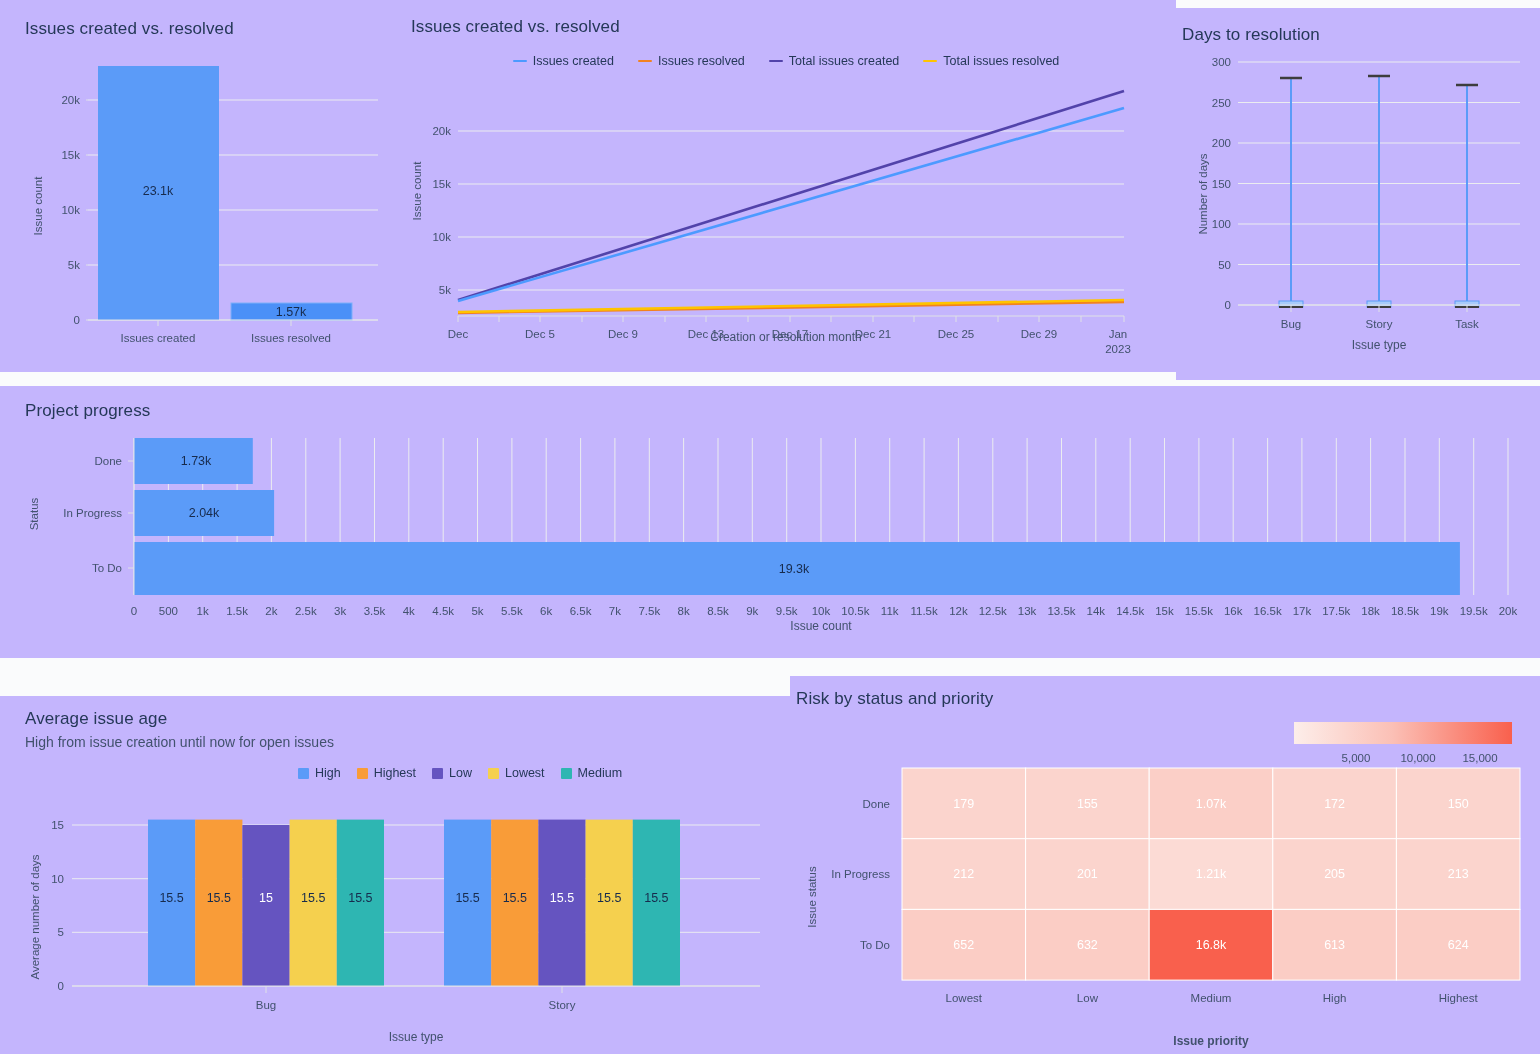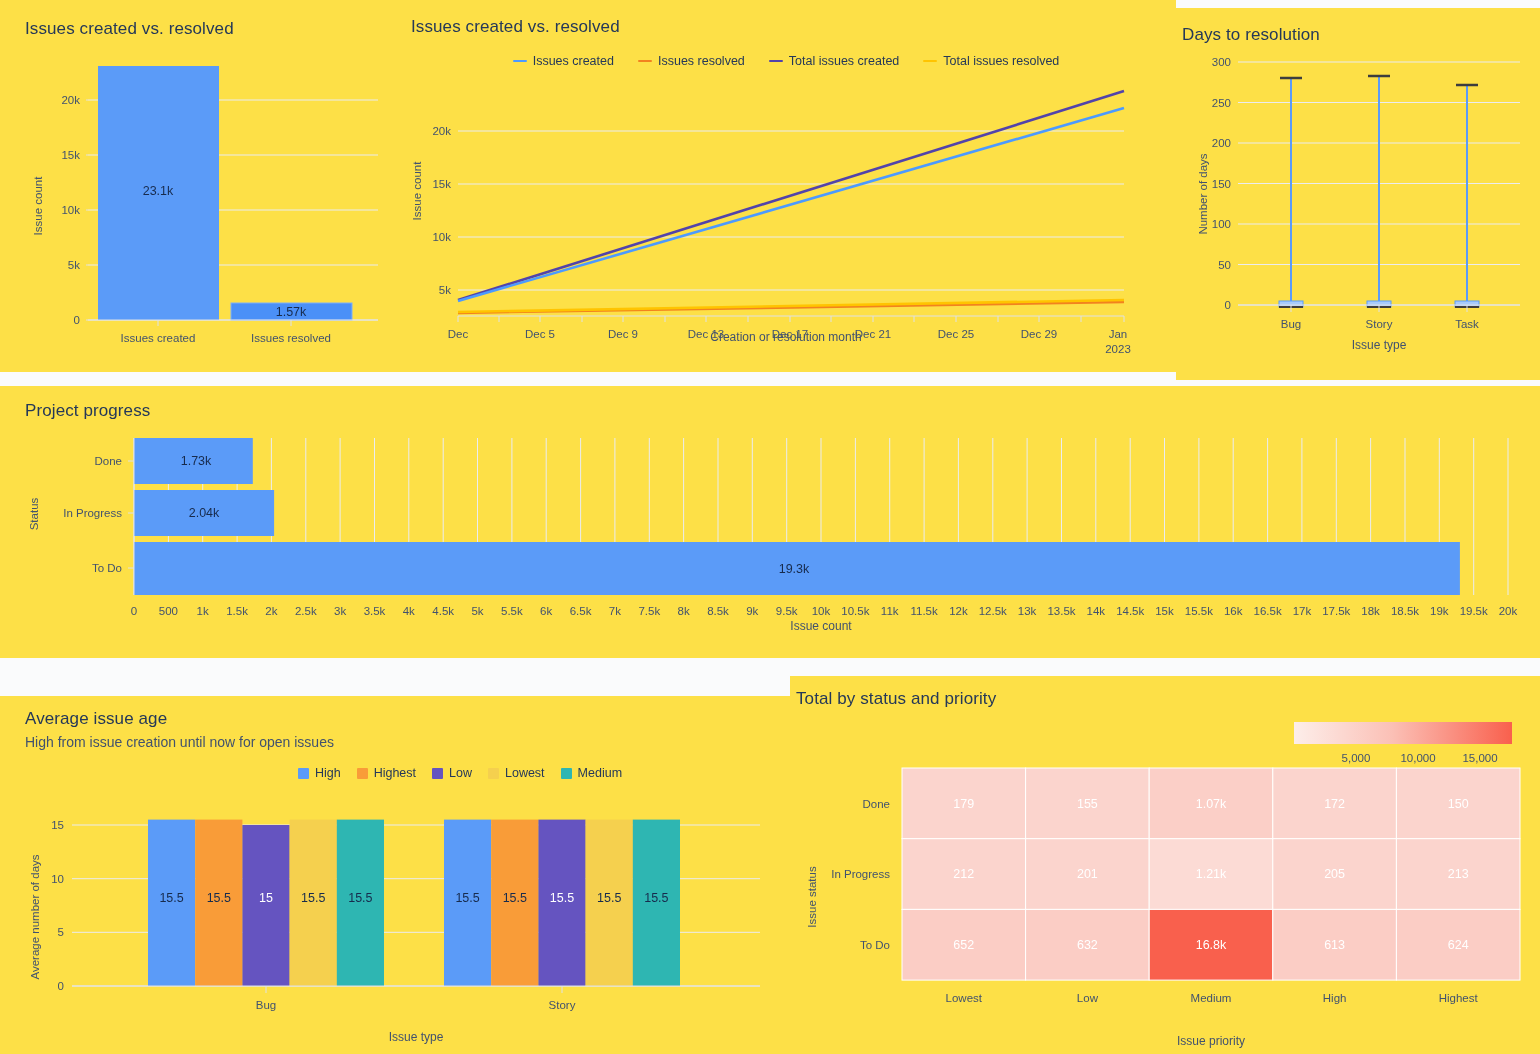--- a/index.html
+++ b/index.html
@@ -6,21 +6,21 @@
   html, body {
     margin: 0; padding: 0;
     width: 1540px; height: 1054px;
     background: #fafbfc;
     font-family: "Liberation Sans", sans-serif;
     color: #253858;
     overflow: hidden;
   }
   .page { position: relative; width: 1540px; height: 1054px; background: #fafbfc; }
 
-  .panel { position: absolute; background: #fde047; }
+  .panel { position: absolute; background: #c4b5fd; }
   .title {
     font-size: 17px; font-weight: 400; color: #253858;
     letter-spacing: .1px; line-height: 22px;
   }
   .subtitle { font-size: 14px; color: #42526e; line-height: 20px; }
   .axis-title { font-size: 12px; fill: #42526e; color: #42526e; }
   .tick { font-size: 11.5px; fill: #42526e; color: #42526e; }
   .legend-row { display: flex; align-items: center; gap: 20px; font-size: 12.5px; color: #253858; }
   .legend-item { display: flex; align-items: center; gap: 6px; white-space: nowrap; }
   .legend-line { width: 14px; height: 2px; border-radius: 1px; }
@@ -402,21 +402,21 @@
         <line x1="562" y1="192" x2="562" y2="199"></line>
       </g>
       <text class="tick" x="266" y="215" text-anchor="middle">Bug</text>
       <text class="tick" x="562" y="215" text-anchor="middle">Story</text>
     </svg>
 
     <div class="axis-title" style="position:absolute;left:72px;top:334px;width:688px;text-align:center;">Issue type</div>
   </div>
 
   <div class="panel" style="left:790px;top:676px;width:750px;height:378px;">
-    <div class="title" style="position:absolute;left:6px;top:12px;">Total by status and priority</div>
+    <div class="title" style="position:absolute;left:6px;top:12px;">Risk by status and priority</div>
 
     <svg width="250" height="50" style="position:absolute;left:498px;top:42px;">
       <defs>
         <linearGradient id="heatgrad" x1="0" y1="0" x2="1" y2="0">
           <stop offset="0%" stop-color="#fdeeea"></stop>
           <stop offset="45%" stop-color="#fbc0b6"></stop>
           <stop offset="100%" stop-color="#f9604d"></stop>
         </linearGradient>
       </defs>
       <rect x="6" y="4" width="218" height="22" fill="url(#heatgrad)"></rect>
@@ -470,16 +470,16 @@
       <text class="tick" x="100" y="114.2" text-anchor="end">In Progress</text>
       <text class="tick" x="100" y="184.9" text-anchor="end">To Do</text>
 
       <text class="tick" x="173.8" y="238" text-anchor="middle">Lowest</text>
       <text class="tick" x="297.4" y="238" text-anchor="middle">Low</text>
       <text class="tick" x="421.0" y="238" text-anchor="middle">Medium</text>
       <text class="tick" x="544.6" y="238" text-anchor="middle">High</text>
       <text class="tick" x="668.2" y="238" text-anchor="middle">Highest</text>
     </svg>
 
-    <div class="axis-title" style="position:absolute;left:112px;top:358px;width:618px;text-align:center;">Issue priority</div>
+    <div class="axis-title" style="position:absolute;left:112px;top:358px;width:618px;text-align:center;font-weight:bold;">Issue priority</div>
   </div>
 
 </div>
 
 </body></html>

